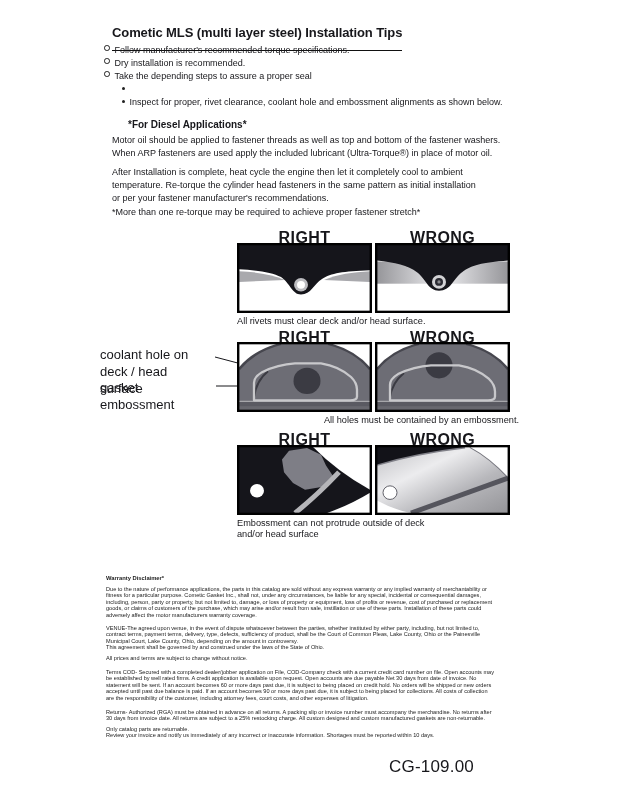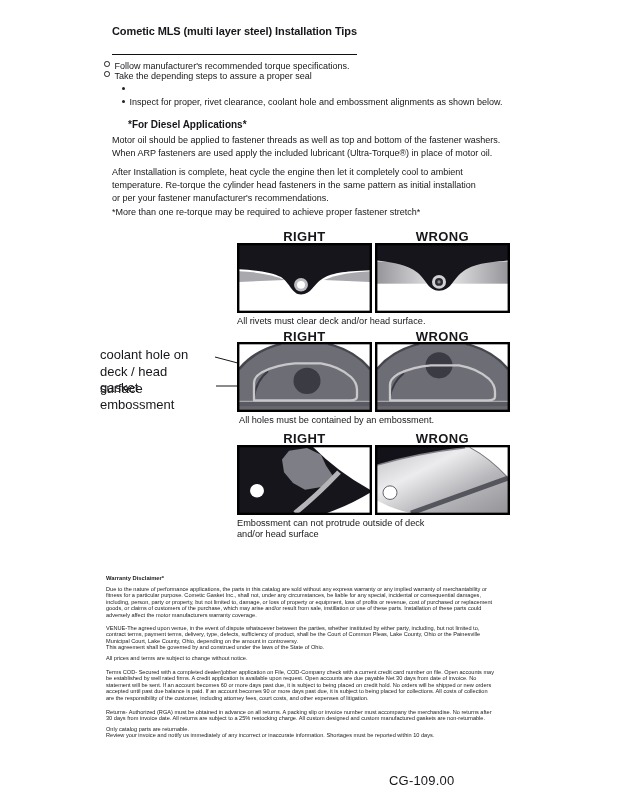--- a/index.html
+++ b/index.html
@@ -4,51 +4,52 @@
 <style>
   html,body{margin:0;padding:0;background:#e8e8e8;}
   .page{
     position:relative;width:618px;height:800px;background:#ffffff;
     font-family:"Liberation Sans","DejaVu Sans",sans-serif;color:#17171b;
     margin:0 auto;overflow:hidden;
   }
   .abs{position:absolute;}
   .prewrap{white-space:pre-line;}
   .title{
-    font-size:11px;font-weight:bold;letter-spacing:-0.1px;
-    border-bottom:1.6px solid #111;padding-bottom:17px;
+    font-size:13px;font-weight:bold;letter-spacing:-0.1px;
+    border-bottom:1.6px solid #111;padding-bottom:10px;
   }
   .body-txt{font-size:9px;line-height:13px;}
   .bullet-row{font-size:9px;line-height:13px;}
   .marker-o{
     display:inline-block;width:3.6px;height:3.6px;border:1px solid #222;
     border-radius:50%;vertical-align:2px;margin-right:5px;
   }
   .marker-f{
     display:inline-block;width:3.4px;height:3.4px;background:#222;
     border-radius:50%;vertical-align:2px;margin-right:4px;
   }
   .diesel-h{font-size:10px;font-weight:bold;margin-left:16px;}
-  .dlabel{font-size:13px;font-weight:bold;letter-spacing:0.4px;text-align:center;width:135px;}
+  .dlabel{font-size:16px;font-weight:bold;letter-spacing:0.4px;text-align:center;width:135px;}
   .caption{font-size:9.2px;line-height:11px;}
   .ann-label{font-size:13px;line-height:17px;text-align:left;width:112px;}
   .panel{width:135px;height:70px;}
   .panel svg{display:block;}
   .legal{font-size:5.6px;line-height:6.4px;width:432px;color:#222;}
   .legal-h{font-size:5.8px;font-weight:bold;color:#222;}
-  .page-code{font-size:13px;letter-spacing:0.2px;margin-top:16px;}
+  .page-code{font-size:17px;letter-spacing:0.2px;}
 </style>
 </head>
 <body>
 
 <div class="page">
 
   <div class="abs title" style="left:112px;top:25px;">Cometic MLS (multi layer steel) Installation Tips</div>
 
-  <div class="abs bullet-row" style="left:104px;top:44px;width:430px;margin-top:16px;"><span class="marker-o"></span><span>Follow manufacturer's recommended torque specifications.</span></div>
+  <div class="abs bullet-row" style="left:104px;top:44px;width:430px;"><span class="marker-o"></span><span>Follow manufacturer's recommended torque specifications.</span></div>
+  <div class="abs bullet-row" style="left:104px;top:57px;width:430px;"><span class="marker-o"></span><span>Dry installation is recommended.</span></div>
   <div class="abs bullet-row" style="left:104px;top:70px;width:430px;"><span class="marker-o"></span><span>Take the depending steps to assure a proper seal</span></div>
   <div class="abs bullet-row" style="left:122px;top:83px;width:430px;"><span class="marker-f"></span></div>
   <div class="abs bullet-row" style="left:122px;top:96px;width:440px;"><span class="marker-f"></span><span>Inspect for proper, rivet clearance, coolant hole and embossment alignments as shown below.</span></div>
 
   <div class="abs diesel-h" style="left:112px;top:119px;">*For Diesel Applications*</div>
   <div class="abs body-txt prewrap" style="left:112px;top:166px;width:430px;">After Installation is complete, heat cycle the engine then let it completely cool to ambient
 temperature. Re-torque the cylinder head fasteners in the same pattern as initial installation
 or per your fastener manufacturer's recommendations.</div>
   <div class="abs body-txt prewrap" style="left:112px;top:134px;width:430px;">Motor oil should be applied to fastener threads as well as top and bottom of the fastener washers.
 When ARP fasteners are used apply the included lubricant (Ultra-Torque®) in place of motor oil.</div>
@@ -157,21 +158,21 @@
         <line x1="2" y1="61" x2="133" y2="61" stroke="#a6a6aa" stroke-width="1.3"></line>
         <rect x="2" y="66" width="131" height="4" fill="#68686f"></rect>
         <circle cx="64" cy="24" r="13.5" fill="#3b3b43"></circle>
         <path d="M15,57 Q17,42 29,32" stroke="#3b3b43" stroke-width="2" fill="none"></path>
         <path d="M15,60 L15,44 Q15,38 23,33 Q39,25 56,24 L84,24 Q102,27 114,38 Q120,44 120,51 L120,56 Q120,60 113,60 Z" stroke="#c8c8cb" stroke-width="2.3" fill="none" stroke-linejoin="round"></path>
       </g>
       <rect x="1.2" y="1.2" width="132.6" height="69.6" fill="none" stroke="#000" stroke-width="2.4"></rect>
     </svg>
   </div>
 
-  <div class="abs caption" style="left:239px;top:415px;width:280px;">All holes must be contained by an embossment.</div>
+  <div class="abs caption" style="left:239px;top:415px;width:280px;text-align:right;">All holes must be contained by an embossment.</div>
 
   <div class="abs dlabel" style="left:237px;top:431px;">RIGHT</div>
   <div class="abs dlabel" style="left:375px;top:431px;">WRONG</div>
 
   <div class="abs panel" style="left:237px;top:445px;">
     <svg width="135" height="70" viewBox="0 0 135 72" preserveAspectRatio="none">
       <defs>
           <clipPath id="c3a">
             <rect x="2" y="2" width="131" height="68"></rect>
           </clipPath>

